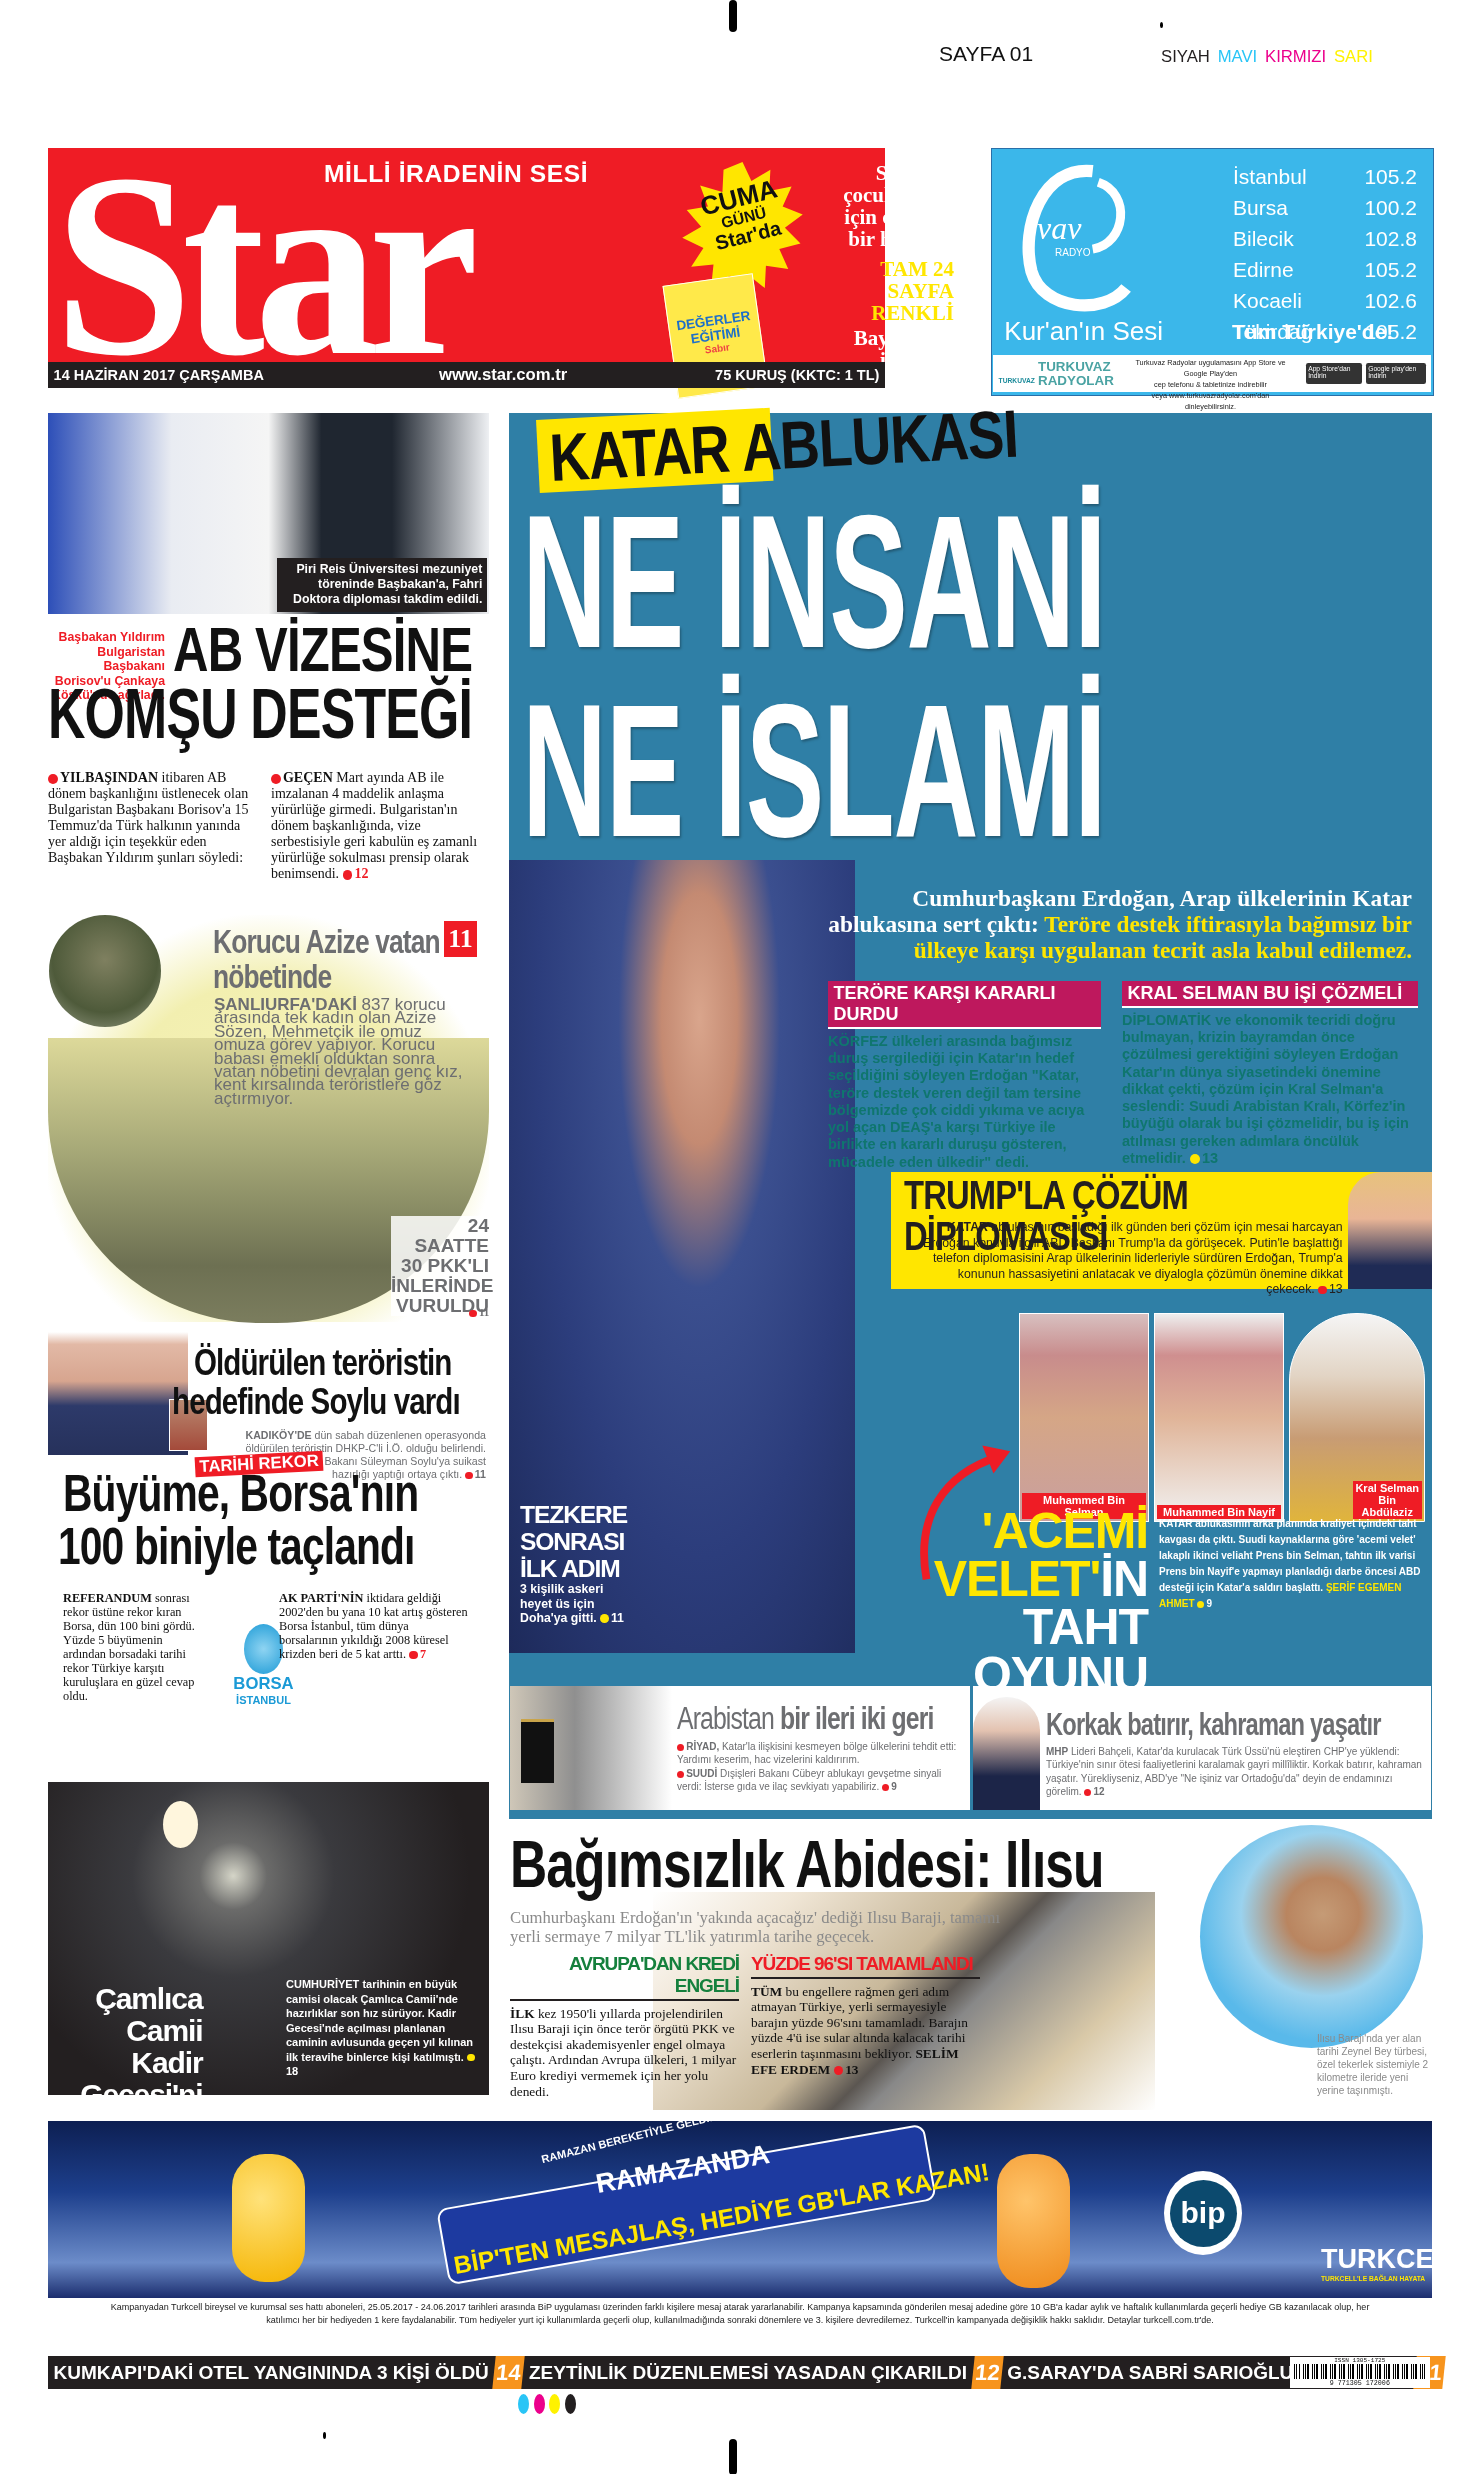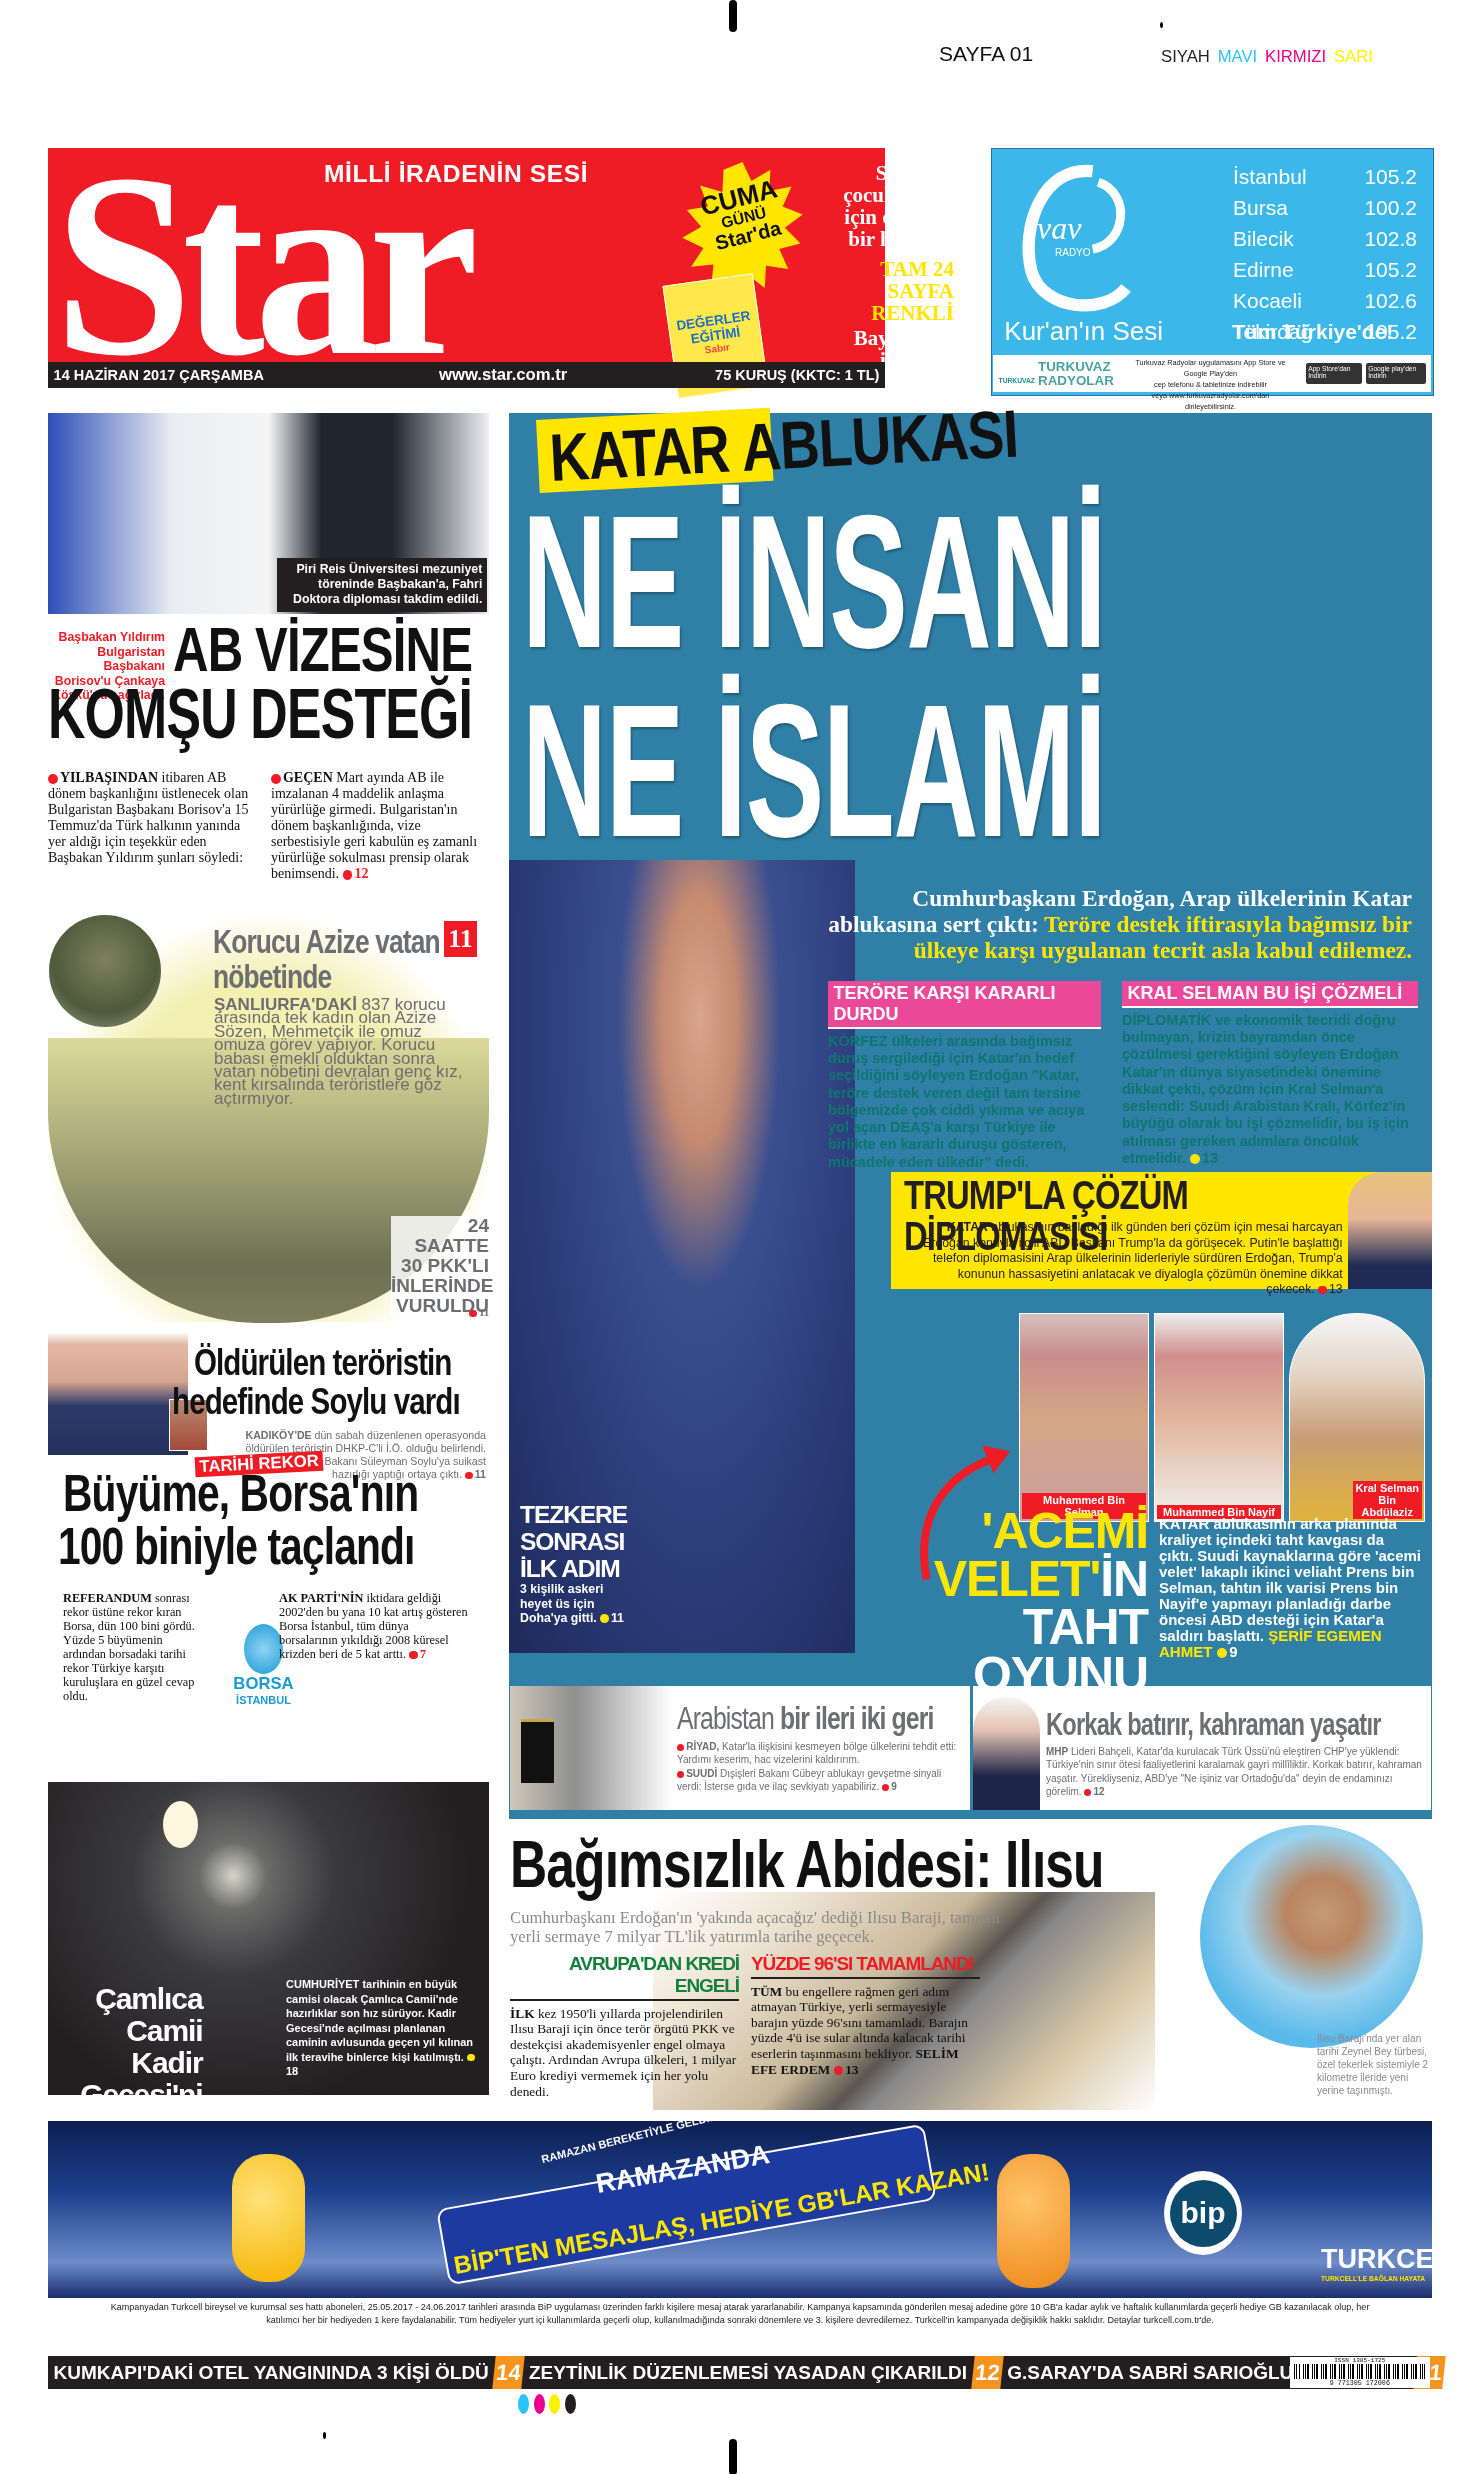--- a/index.html
+++ b/index.html
@@ -18,21 +18,21 @@
   #datebar{left:48px;top:362px;width:837px;height:26px;background:#231f20;color:#fff;font-weight:bold;font-size:14.5px;}
   #starburst{left:681px;top:162px;width:123px;height:145px;}
   #promo-text{left:809px;top:162px;width:145px;text-align:right;color:#fff;font-family:"Liberation Serif",serif;font-weight:bold;font-size:21px;line-height:22px;}
   #book{left:670px;top:279px;width:89px;height:112px;background:#ffe94a;border:1.7px solid #fff;transform:rotate(-8deg);}
   
   #radio{left:991px;top:148px;width:441px;height:246px;background:#3bb7ea;border:1.7px solid #2a6fa8;}
   #radio-footer{left:993px;top:355px;width:438px;height:37px;background:#fff;}
   
   #main-panel{left:509px;top:413px;width:923px;height:1406px;background:#2f7fa6;}
   #photo-erdogan{left:509px;top:860px;width:346px;height:793px;background:radial-gradient(ellipse at 55% 20%,#d9a58c 0,#c48a72 14%,#3b4f8f 30%,#2c3d7c 60%,#1d2a5a 100%);}
-  .redhead{background:#ec4899;color:#fff;font-weight:bold;font-size:18px;padding:2.2px 5.6px;border-bottom:2.2px solid #fff;}
+  .redhead{background:#be185d;color:#fff;font-weight:bold;font-size:18px;padding:2.2px 5.6px;border-bottom:2.2px solid #fff;}
   .body-white{color:#0f766e;font-weight:bold;font-size:14.5px;line-height:17.3px;}
   #trump-box{left:891px;top:1172px;width:541px;height:117px;background:#ffe600;}
   #saudi-photos{left:1019px;top:1313px;width:407px;height:207px;}
   .saudi-card{position:absolute;top:0;height:207px;background:linear-gradient(#fff,#f1e6e6);border:1.1px solid #fff;}
   .saudi-label{position:absolute;bottom:2.2px;left:2.2px;right:2.2px;background:#ef1c25;color:#fff;font-weight:bold;font-size:11px;text-align:center;padding:1.1px;}
   
   .whitebox{background:#fff;}
   
   #ad{left:48px;top:2121px;width:1384px;height:177px;background:linear-gradient(180deg,#0d1f52,#1d3f8c 40%,#6c8cc9 80%,#1b2d6e);}
   #ad-footer{left:48px;top:2301px;width:1384px;font-size:9px;color:#222;text-align:center;line-height:13.4px;}
@@ -256,21 +256,21 @@
   <div style="font-weight:bold;font-size:12.3px;line-height:14.5px;">
     <span>3 kişilik askeri heyet üs için Doha'ya gitti.</span> <span class="dot ydot"></span><span>11</span>
   </div>
 </div>
 
 <div class="abs cond" style="left:902px;top:1507px;width:246px;text-align:right;font-size:50px;line-height:48px;">
   <div style="color:#ffe600;">'ACEMİ</div>
   <div><span style="color:#ffe600;">VELET'</span><span style="color:#fff;">İN</span></div>
   <div style="color:#fff;">TAHT OYUNU</div>
 </div>
-<div class="abs" style="left:1159px;top:1516px;width:262px;color:#fff;font-weight:bold;font-size:15px;line-height:16px;">
+<div class="abs" style="left:1159px;top:1516px;width:262px;color:#fff;font-weight:bold;font-size:10px;line-height:16px;">
   <span>KATAR</span> <span>ablukasının arka planında kraliyet içindeki taht kavgası da çıktı. Suudi kaynaklarına göre 'acemi velet' lakaplı ikinci veliaht Prens bin Selman, tahtın ilk varisi Prens bin Nayif'e yapmayı planladığı darbe öncesi ABD desteği için Katar'a saldırı başlattı.</span> <span style="color:#ffe600;">ŞERİF EGEMEN AHMET</span> <span class="dot ydot"></span><span>9</span>
 </div>
 
 <div class="abs whitebox" style="left:510px;top:1686px;width:460px;height:124px;">
   <div class="abs" style="left:0;top:0;width:162px;height:124px;background:linear-gradient(90deg,#cfc7b8,#8f8f8f 40%,#fff 100%);">
     <div class="abs" style="left:11px;top:33px;width:33px;height:61px;background:#111;border-top:3.3px solid #c9a44a;"></div>
   </div>
   <div class="abs cond" style="left:167px;top:16.7px;font-size:31px;line-height:1;color:#6d6e71;transform:scaleX(0.8);white-space:nowrap;">
     <span style="font-weight:normal;">Arabistan</span> <span>bir ileri iki geri</span>
   </div>

